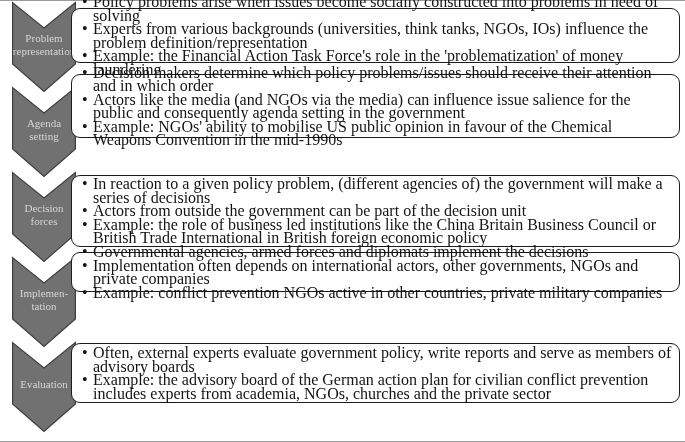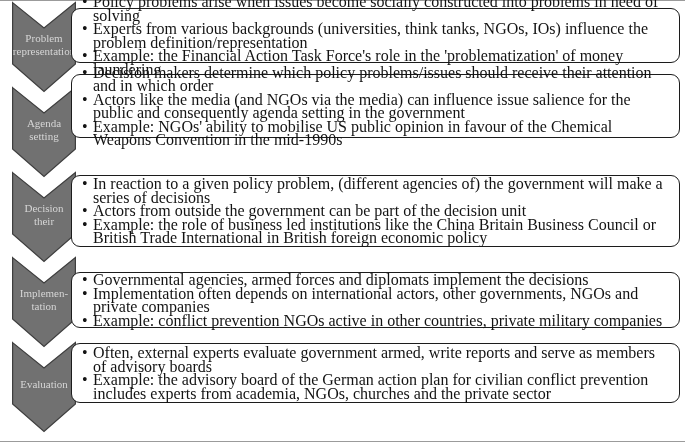--- a/index.html
+++ b/index.html
@@ -32,21 +32,21 @@
 
   
   .box {
     position:absolute; left:71px; width:609px; box-sizing:border-box;
     background:var(--box-bg,#fff);
     border:1.4px solid var(--box-border,#1c1c1c);
     border-radius:9px;
     display:flex; flex-direction:column; justify-content:center;
   }
   .b0{top:8px;height:55px} .b1{top:74px;height:64px} .b2{top:175px;height:72px}
-  .b3{top:272px;height:56px} .b4{top:343px;height:60px}
+  .b3{top:252px;height:40px} .b4{top:343px;height:60px}
 
   .bullets {
     margin:4px; padding:0 3px 0 0; list-style:none;
     font-size:16px; line-height:13.5px;
     color:var(--body-text,#131313);
   }
   .bullets li { position:relative; padding-left:17px; }
   .bullets li::before { content:attr(data-bullet); position:absolute; left:6px; top:0; }
 </style>
 </head>
@@ -83,21 +83,21 @@
       <li data-bullet="•"><span>Actors like the media (and NGOs via the media) can influence issue salience for the public and consequently agenda setting in the government</span></li>
       <li data-bullet="•"><span>Example: NGOs' ability to mobilise US public opinion in favour of the Chemical Weapons Convention in the mid-1990s</span></li>
     </ul>
   </div>
 
   <div class="chevron c2">
     <svg viewBox="0 0 64 90" preserveAspectRatio="none">
       <polygon points="0.6,0.6 32,26 63.4,0.6 63.4,62 32,89.4 0.6,62"></polygon>
     </svg>
     <div class="chev-label">Decision
-their</div>
+forces</div>
   </div>
   <div class="box b2">
     <ul class="bullets">
       <li data-bullet="•"><span>In reaction to a given policy problem, (different agencies of) the government will make a series of decisions</span></li>
       <li data-bullet="•"><span>Actors from outside the government can be part of the decision unit</span></li>
       <li data-bullet="•"><span>Example: the role of business led institutions like the China Britain Business Council or British Trade International in British foreign economic policy</span></li>
     </ul>
   </div>
 
   <div class="chevron c3">
@@ -116,17 +116,17 @@
   </div>
 
   <div class="chevron c4">
     <svg viewBox="0 0 64 90" preserveAspectRatio="none">
       <polygon points="0.6,0.6 32,26 63.4,0.6 63.4,62 32,89.4 0.6,62"></polygon>
     </svg>
     <div class="chev-label">Evaluation</div>
   </div>
   <div class="box b4">
     <ul class="bullets">
-      <li data-bullet="•"><span>Often, external experts evaluate government armed, write reports and serve as members of advisory boards</span></li>
+      <li data-bullet="•"><span>Often, external experts evaluate government policy, write reports and serve as members of advisory boards</span></li>
       <li data-bullet="•"><span>Example: the advisory board of the German action plan for civilian conflict prevention includes experts from academia, NGOs, churches and the private sector</span></li>
     </ul>
   </div>
 </div>
 
 </body></html>

